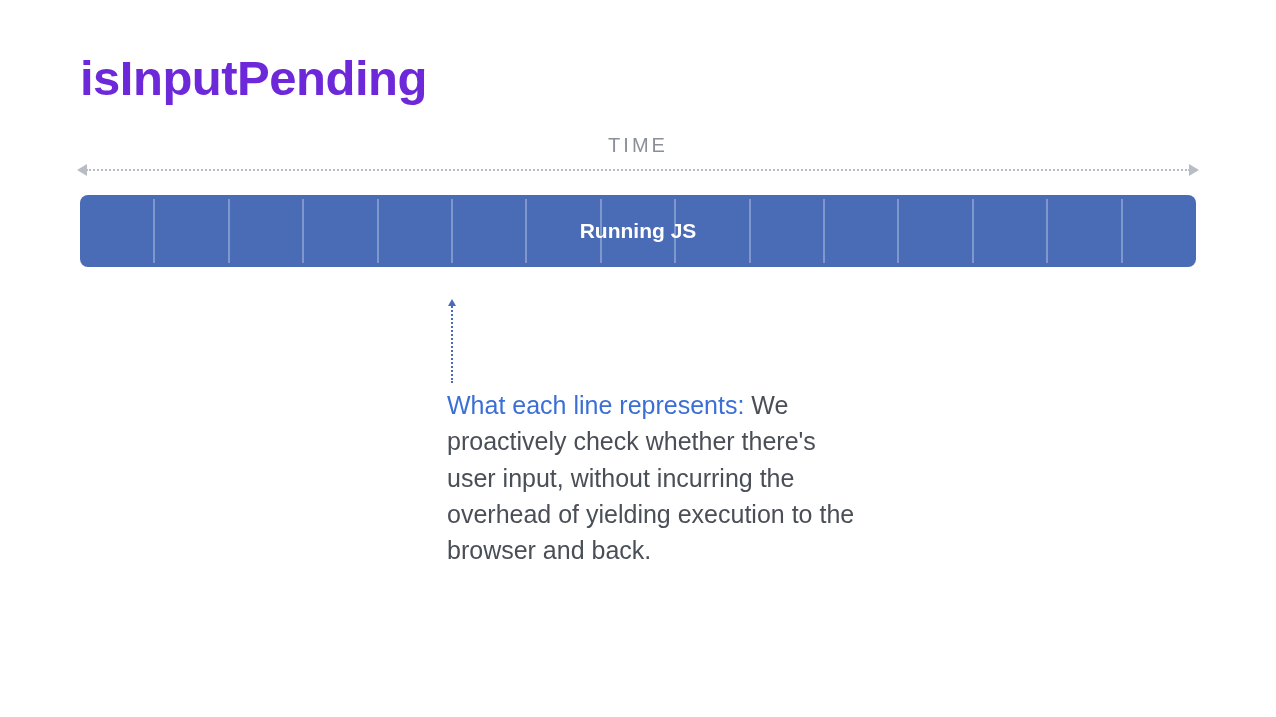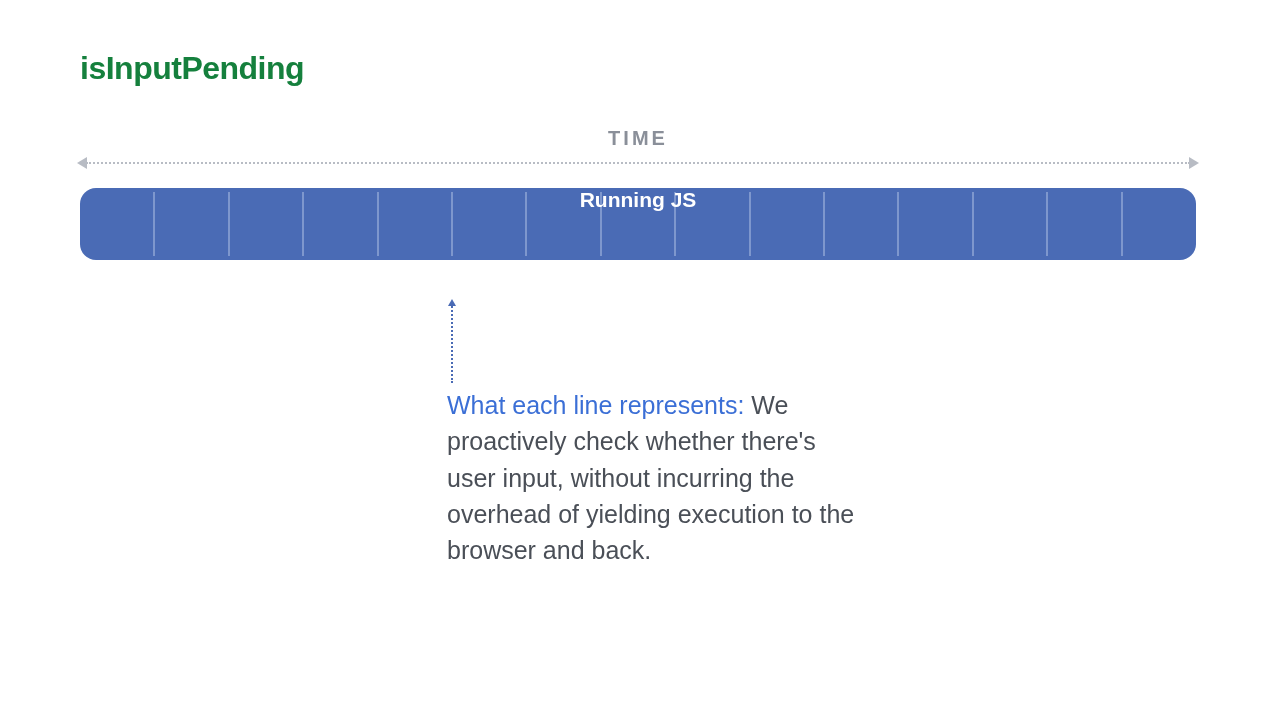--- a/index.html
+++ b/index.html
@@ -11,30 +11,30 @@
     color: #333;
     overflow: hidden;
   }
   .slide {
     position: relative;
     width: 1276px;
     height: 717px;
     padding: 50px 80px 40px 80px;
   }
   .title {
-    font-size: 32px;
+    font-size: 49px;
     font-weight: 700;
-    color: #15803d;
+    color: #6d28d9;
     letter-spacing: -0.5px;
-    margin-bottom: 40px;
+    margin-bottom: 28px;
   }
   .time-label {
     text-align: center;
     font-size: 20px;
-    font-weight: 700;
+    font-weight: 400;
     letter-spacing: 3px;
     color: #8a8f99;
     margin-bottom: 6px;
   }
   .time-axis {
     position: relative;
     height: 14px;
     margin-bottom: 18px;
   }
   .time-line {
@@ -58,23 +58,23 @@
     border-right: 10px solid #b8bcc4;
   }
   .arrow-right {
     right: -3px;
     border-left: 10px solid #b8bcc4;
   }
   .bar {
     position: relative;
     height: 72px;
     background: #4a6bb5;
-    border-radius: 16px;
+    border-radius: 8px;
     display: flex;
-    align-items: flex-start;
+    align-items: center;
     justify-content: center;
   }
   .bar-label {
     color: #ffffff;
     font-size: 21px;
     font-weight: 700;
     z-index: 2;
   }
   .tick {
     position: absolute;

